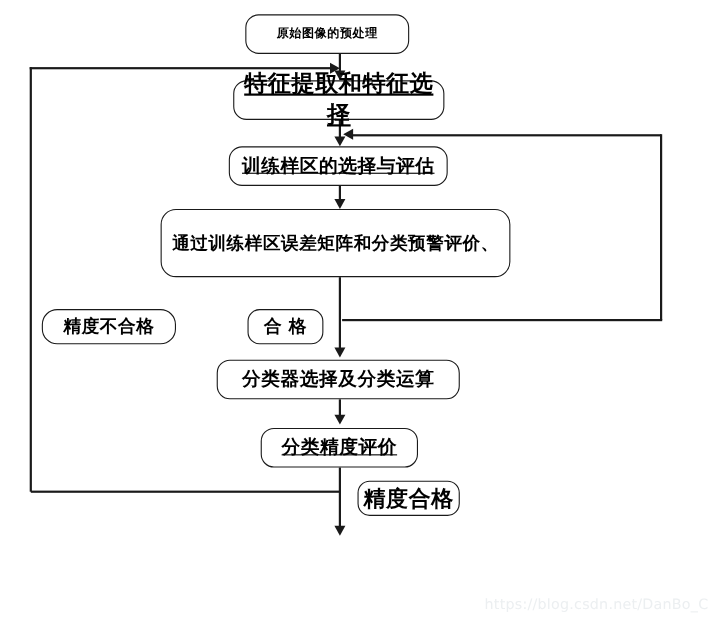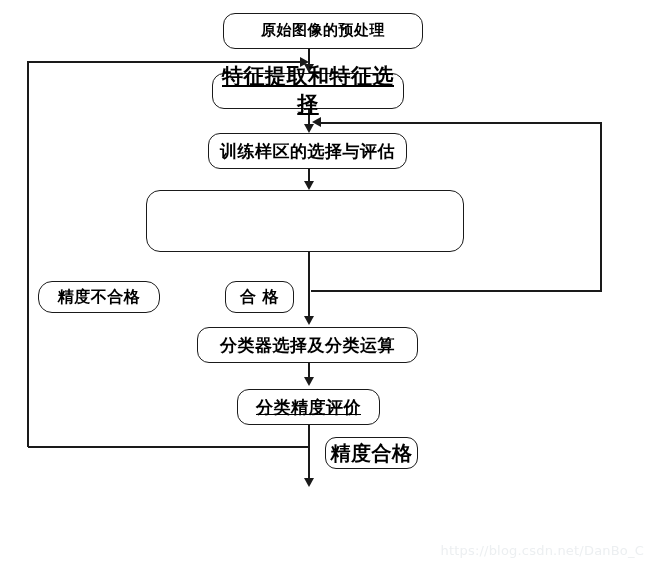--- a/index.html
+++ b/index.html
@@ -96,33 +96,34 @@
     letter-spacing: 0.2px;
     z-index: 3;
     white-space: nowrap;
   }
 </style>
 </head>
 <body>
 
 <div id="canvas">
 
-  <div class="node" style="left:223px; top:13px; width:200px; height:36px; font-size:15px;">
+  <div class="node" style="left:223px; top:13px; width:149px; height:36px; font-size:11px;">
     <span>原始图像的预处理</span>
   </div>
 
   <div class="node" style="left:212px; top:73px; width:192px; height:36px; font-size:21px;text-decoration:underline;">
     <span>特征提取和特征选择</span>
   </div>
 
-  <div class="node" style="left:208px; top:133px; width:199px; height:36px; font-size:17px;">
+  <div class="node" style="left:208px; top:133px; width:199px; height:36px; font-size:17px;text-decoration:underline;">
     <span>训练样区的选择与评估</span>
   </div>
 
   <div class="node two-line" style="left:146px; top:190px; width:318px; height:62px; font-size:16px; flex-direction:column;">
+    <span>通过训练样区误差矩阵和分类预警评价、</span>
   </div>
 
   <div class="node" style="left:197px; top:327px; width:221px; height:36px; font-size:17px;">
     <span>分类器选择及分类运算</span>
   </div>
 
   <div class="node" style="left:237px; top:389px; width:143px; height:36px; font-size:17px;text-decoration:underline;">
     <span>分类精度评价</span>
   </div>
 

